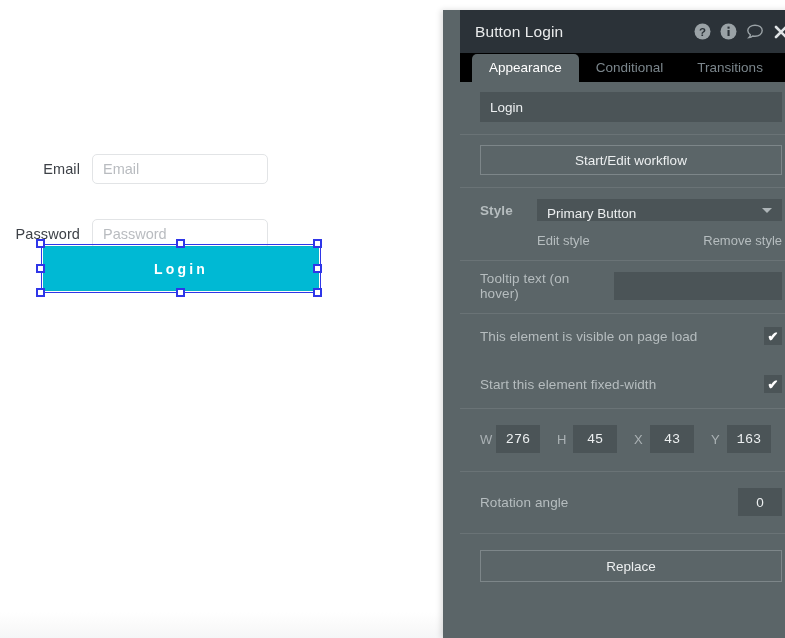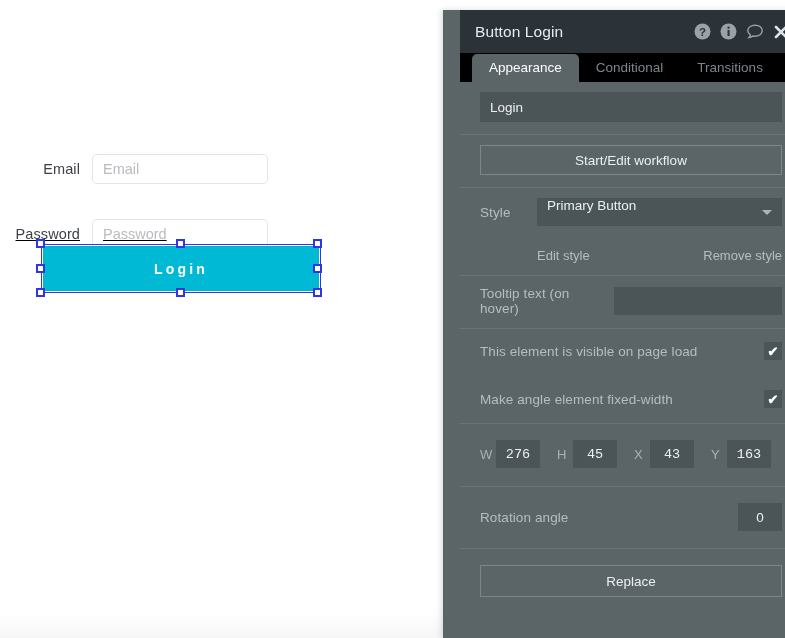--- a/index.html
+++ b/index.html
@@ -237,43 +237,43 @@
     color: #ffffff;
     font-size: 13px;
     line-height: 1;
     font-weight: bold;
   }
 
   
   .select {
     position: relative;
     flex: 1;
-    height: 28px;
+    height: 22px;
     background: #4b5457;
     display: flex;
-    align-items: flex-start;
+    align-items: flex-end;
     padding: 0 10px;
     box-sizing: border-box;
     cursor: pointer;
   }
   .select .sel-text { color: #eceff0; font-size: 13.5px; }
   .select .caret {
     position: absolute;
     right: 10px;
     top: 50%;
     margin-top: -2px;
     width: 0; height: 0;
     border-left: 5px solid transparent;
     border-right: 5px solid transparent;
     border-top: 5px solid #aeb5b8;
   }
   .style-links {
     display: flex;
     justify-content: space-between;
-    margin-top: 22px;
+    margin-top: 11px;
     padding-left: 57px;
   }
   .style-links .lnk {
     color: #b6bdbf;
     font-size: 13px;
     cursor: pointer;
   }
 
   
   .geo-row { display: flex; align-items: center; }
@@ -335,21 +335,21 @@
 </head>
 <body>
 
 <div id="canvas">
 
   <div class="form-row" style="left:0px; top:118px;">
     <div class="field-label">Email</div>
     <input class="field-input" type="text" placeholder="Email" style="">
   </div>
 
-  <div class="form-row" style="left:0px; top:183px;text-decoration:underline;">
+  <div class="form-row" style="left:0px; top:183px;">
     <div class="field-label">Password</div>
     <input class="field-input" type="text" placeholder="Password" style="">
   </div>
 
   <div id="login-button">
     <span>Login</span>
   </div>
 
   <div id="selection-frame"></div>
   <div class="handle" style="left:36px;  top:239px;"></div>
@@ -406,21 +406,21 @@
     </div>
 
     <div class="section">
       <div class="row">
         <button class="flat-button">Start/Edit workflow</button>
       </div>
     </div>
 
     <div class="section">
       <div class="row">
-        <span class="lbl" style="width:57px;">Style</span>
+        <span class="lbl" style="width:57px;font-weight:bold;">Style</span>
         <div class="select">
           <span class="sel-text">Primary Button</span>
           <span class="caret"></span>
         </div>
       </div>
       <div class="style-links">
         <span class="lnk">Edit style</span>
         <span class="lnk">Remove style</span>
       </div>
     </div>
@@ -433,21 +433,21 @@
     </div>
 
     <div class="section">
       <div class="row">
         <span class="lbl">This element is visible on page load</span>
         <span class="checkbox">
           <span class="tick">✔</span>
         </span>
       </div>
       <div class="row">
-        <span class="lbl">Make angle element fixed-width</span>
+        <span class="lbl">Start this element fixed-width</span>
         <span class="checkbox">
           <span class="tick">✔</span>
         </span>
       </div>
     </div>
 
     <div class="section" style="padding-top:16px; padding-bottom:18px;">
       <div class="geo-row">
         <div class="geo-group">
           <span class="geo-label">W</span>

